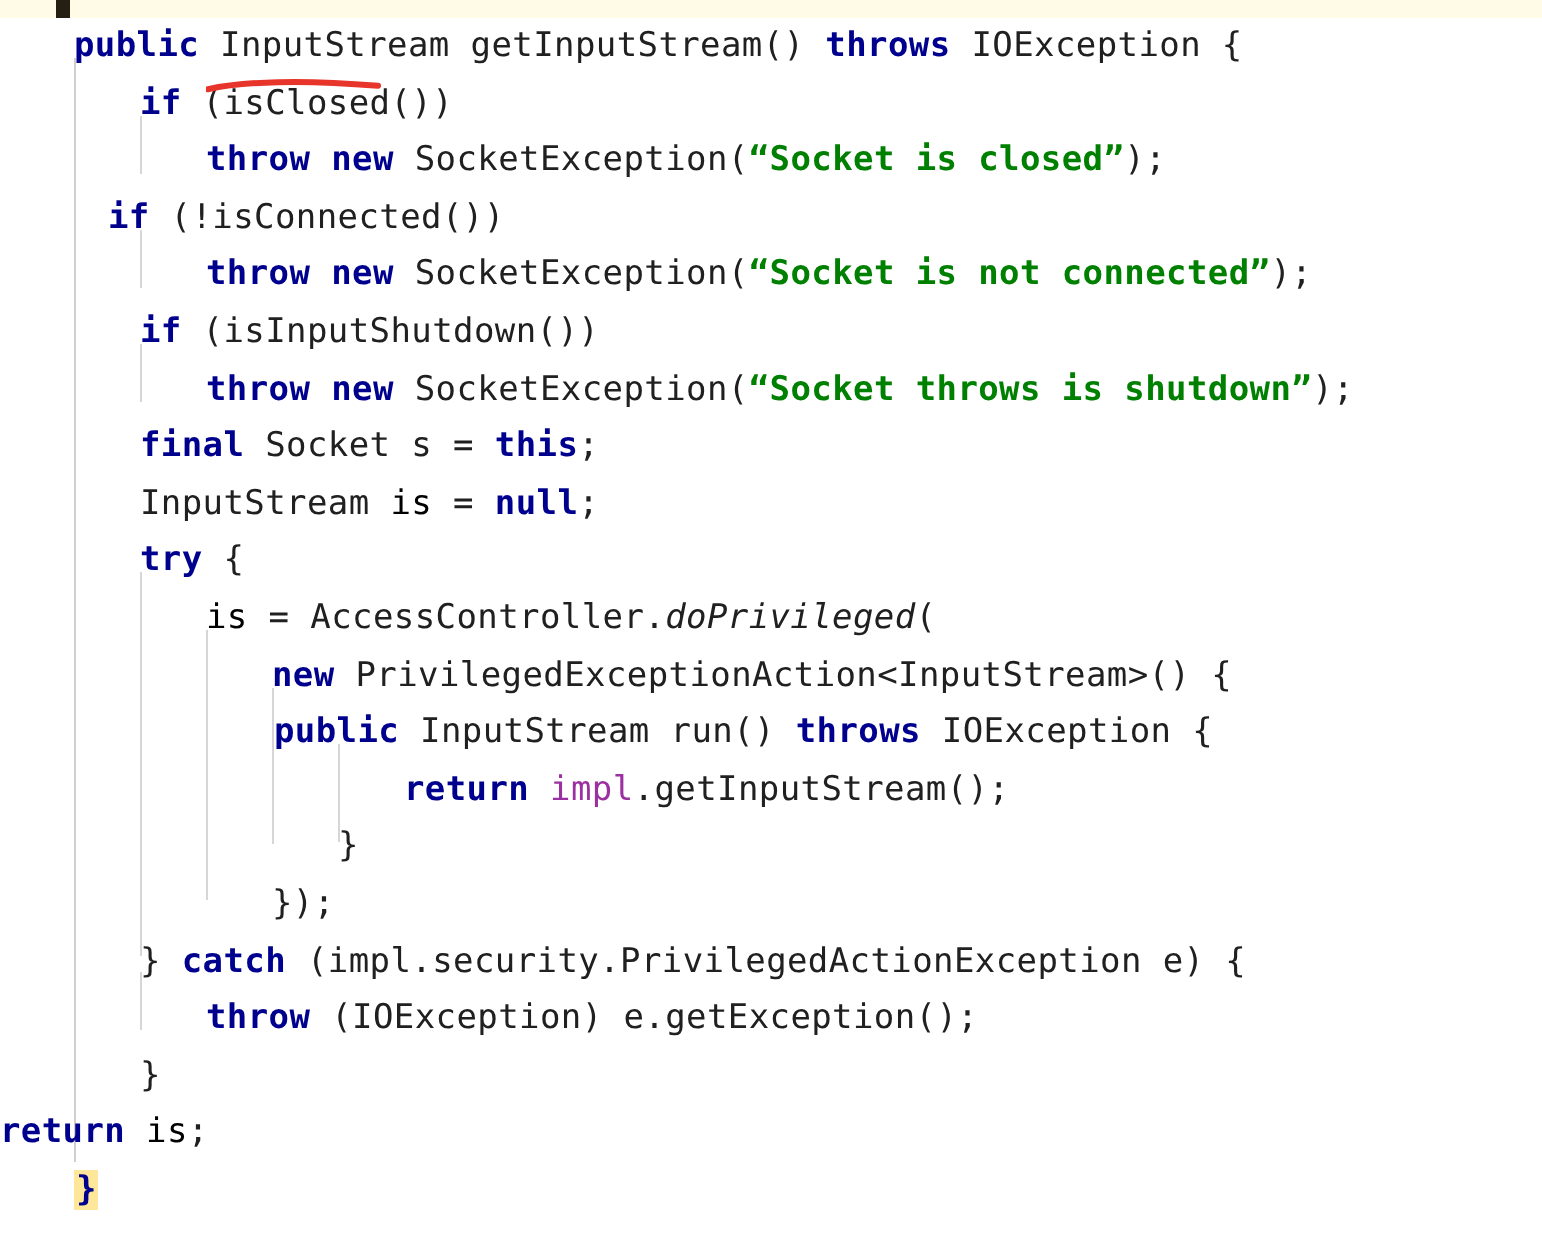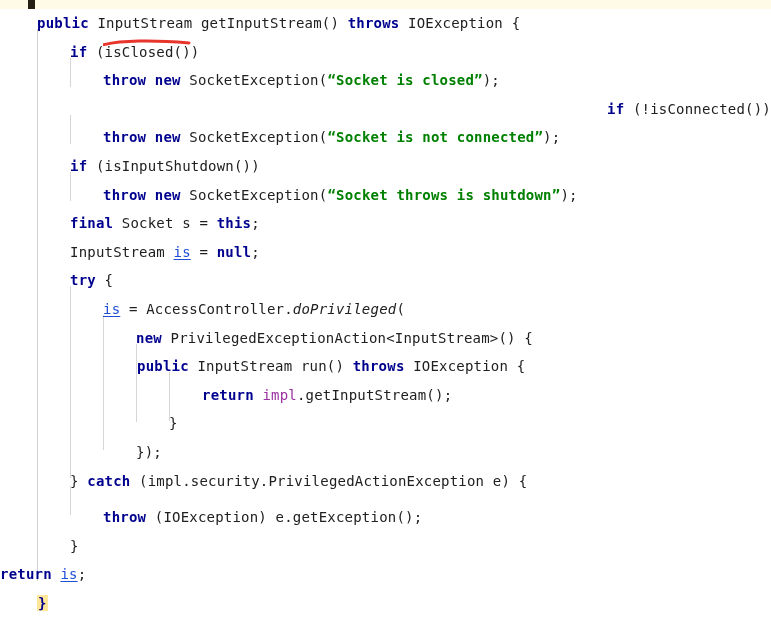--- a/index.html
+++ b/index.html
@@ -55,31 +55,31 @@
     width: 771px;
     height: 616px;
     background: #ffffff;
   }
 
   .line {
     position: relative;
     height: 28.6px;
     line-height: 28.6px;
     white-space: pre;
-    font-size: 14px;
+    font-size: 17px;
     letter-spacing: 0.2px;
     color: #1b1b1b;
   }
 
   
   .kw      { color: #00008f; font-weight: bold; }
   .str     { color: #008000; font-weight: bold; }
   .plain   { color: #202020; }
   .field   { color: #9b30a0; font-weight: normal; }
-  .local   { color: #1d4ed8; text-decoration: underline; text-underline-offset: 2px; }
+  .local   { color: #000000; text-underline-offset: 2px; }
   .ital    { color: #202020; font-style: italic; }
 
   
   .guide {
     position: absolute;
     width: 1px;
     background: #d6d6d6;
   }
   .guide.main {
     background: #d0d0d0;
@@ -127,35 +127,35 @@
     <div class="guide" style="left:103px; top:306px; height:135px;"></div>
 
     <div class="guide" style="left:136px; top:335px; height:78px;"></div>
 
     <div class="guide" style="left:169px; top:363px; height:49px;"></div>
 
     <div id="code-lines">
         <div class="line" style="padding-left: 37px;"><span class="kw">public</span><span class="plain"> </span><span class="plain">InputStream</span><span class="plain"> getInputStream() </span><span class="kw">throws</span><span class="plain"> IOException {</span></div>
         <div class="line" style="padding-left: 70px;"><span class="kw">if</span><span class="plain"> (isClosed())</span></div>
         <div class="line" style="padding-left: 103px;"><span class="kw">throw</span><span class="plain"> </span><span class="kw">new</span><span class="plain"> SocketException(</span><span class="str">“Socket is closed”</span><span class="plain">);</span></div>
-        <div class="line" style="padding-left: 54px; text-align: right;"><span class="kw">if</span><span class="plain"> (!isConnected())</span></div>
+        <div class="line" style="padding-left: 54px;"><span class="kw">if</span><span class="plain"> (!isConnected())</span></div>
         <div class="line" style="padding-left: 103px;"><span class="kw">throw</span><span class="plain"> </span><span class="kw">new</span><span class="plain"> SocketException(</span><span class="str">“Socket is not connected”</span><span class="plain">);</span></div>
         <div class="line" style="padding-left: 70px;"><span class="kw">if</span><span class="plain"> (isInputShutdown())</span></div>
         <div class="line" style="padding-left: 103px;"><span class="kw">throw</span><span class="plain"> </span><span class="kw">new</span><span class="plain"> SocketException(</span><span class="str">“Socket throws is shutdown”</span><span class="plain">);</span></div>
         <div class="line" style="padding-left: 70px;"><span class="kw">final</span><span class="plain"> Socket s = </span><span class="kw">this</span><span class="plain">;</span></div>
         <div class="line" style="padding-left: 70px;"><span class="plain">InputStream </span><span class="local">is</span><span class="plain"> = </span><span class="kw">null</span><span class="plain">;</span></div>
         <div class="line" style="padding-left: 70px;"><span class="kw">try</span><span class="plain"> {</span></div>
         <div class="line" style="padding-left: 103px;"><span class="local">is</span><span class="plain"> = AccessController.</span><span class="ital">doPrivileged</span><span class="plain">(</span></div>
         <div class="line" style="padding-left: 136px;"><span class="kw">new</span><span class="plain"> PrivilegedExceptionAction&lt;InputStream&gt;() {</span></div>
         <div class="line" style="padding-left: 113px; margin-left: 24px;"><span class="kw">public</span><span class="plain"> InputStream run() </span><span class="kw">throws</span><span class="plain"> IOException {</span></div>
         <div class="line" style="padding-left: 202px;"><span class="kw">return</span><span class="plain"> </span><span class="field">impl</span><span class="plain">.getInputStream();</span></div>
         <div class="line" style="padding-left: 169px;"><span class="plain">}</span></div>
         <div class="line" style="padding-left: 136px;"><span class="plain">});</span></div>
         <div class="line" style="padding-left: 70px;"><span class="plain">} </span><span class="kw">catch</span><span class="plain"> (impl.security.PrivilegedActionException e) {</span></div>
-        <div class="line" style="padding-left: 103px; margin-top: 8px;"><span class="kw">throw</span><span class="plain"> (IOException) e.getException();</span></div>
+        <div class="line" style="padding-left: 103px;"><span class="kw">throw</span><span class="plain"> (IOException) e.getException();</span></div>
         <div class="line" style="padding-left: 70px;"><span class="plain">}</span></div>
         <div class="line" style=""><span class="kw">return</span><span class="plain"> </span><span class="local">is</span><span class="plain">;</span></div>
         <div class="line" style="padding-left: 37px;"><span class="bracehl">}</span></div>
       </div>
 
     <div id="annotation">
       <svg width="88" height="8" viewBox="0 0 88 8" xmlns="http://www.w3.org/2000/svg">
         <path d="M1,5.6 C10,3.6 22,2.4 36,2.1 C52,1.7 70,2.6 86,3.9" stroke="#e8352b" stroke-width="3" fill="none" stroke-linecap="round"></path>
       </svg>
     </div>

